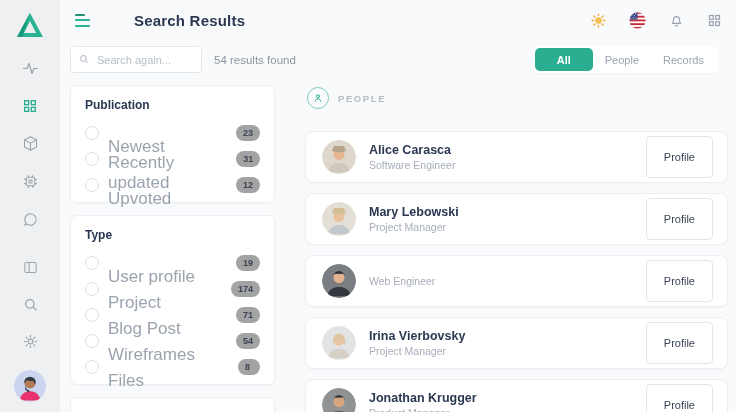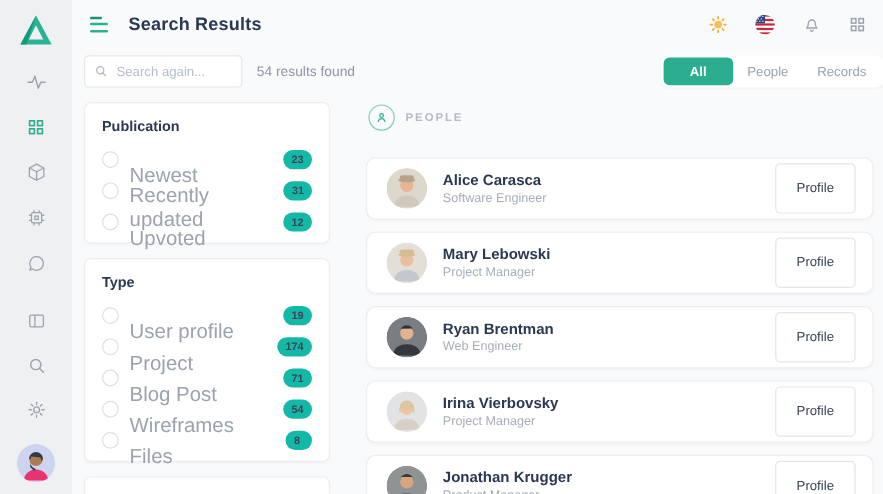--- a/index.html
+++ b/index.html
@@ -18,25 +18,25 @@
   .s-avatar { width:32px; height:32px; border-radius:50%; overflow:hidden; cursor:pointer; }
 
   
   .main { flex:1; display:flex; flex-direction:column; background:#f9fafb; }
   .hdr { height:40px; display:flex; align-items:center; padding:0 14px 0 12px; }
   .menu-btn { display:flex; flex-direction:column; gap:3.5px; cursor:pointer; margin-right:14px; padding:3px; }
   .menu-btn i { display:block; height:2px; border-radius:2px; background:#2bb293; }
   .menu-btn i:nth-child(1){ width:10px; background:#1f8f76; }
   .menu-btn i:nth-child(2){ width:15px; }
   .menu-btn i:nth-child(3){ width:15px; }
-  .title { font-size:15px; font-weight:bold; color:#2b3852; letter-spacing:.2px; }
+  .title { font-size:15px; font-weight:bold; color:#2b3852; letter-spacing:.2px;margin-left:27px; }
   .hactions { margin-left:auto; display:flex; align-items:center; gap:22px; }
   .hicon { display:flex; cursor:pointer; color:#9aa3ad; }
 
-  .toolbar { display:flex; align-items:center; padding:6px 0 0 10px; }
+  .toolbar { display:flex; align-items:center; padding:6px 18px 0 10px; }
   .searchbox { position:relative; width:132px; }
   .searchbox input { width:132px; height:27px; border:1px solid #e4e7ea; border-radius:4px;
     background:#fff; padding:0 8px 0 26px; font-size:11px; color:#5b6675; outline:none;
     font-family:inherit; }
   .searchbox input::placeholder { color:#b6bdc6; }
   .searchbox .mag { position:absolute; left:8px; top:7px; color:#aeb5be; }
   .results-found { font-size:11.5px; color:#8d96a2; margin-left:12px;text-align:right; }
   .tabs { margin-left:auto; background:#fff; border-radius:6px; padding:2px;
     display:flex; box-shadow:0 1px 2px rgba(40,50,70,.04); }
   .tab { min-width:58px; height:23px; border:none; background:transparent; border-radius:5px;
@@ -47,21 +47,21 @@
 
   
   .filters { width:205px; display:flex; flex-direction:column; gap:12px; }
   .fcard { background:#fff; border:1px solid #eceef1; border-radius:6px;
     padding:12px 14px 4px; box-shadow:0 1px 2px rgba(40,50,70,.03); }
   .fcard h3 { font-size:12px; font-weight:bold; color:#2b3852; margin-bottom:8px; }
   .frow { height:26px; display:flex; align-items:center; cursor:pointer; }
   .radio { width:14px; height:14px; border:1.5px solid #dcdfe4; border-radius:50%;
     background:#fff; margin-right:9px; flex-shrink:0; }
   .flabel { font-size:17px; color:#9aa3ae;margin-top:28px; }
-  .fcount { margin-left:auto; background:#14b8a6; color:#3a4556; font-size:9px;
+  .fcount { margin-left:auto; background:#a3a3a3; color:#3a4556; font-size:9px;
     font-weight:bold; border-radius:9px; padding:3px 7px; min-width:22px; text-align:left; }
 
   
   .results { flex:1; display:flex; flex-direction:column; }
   .sec-hdr { display:flex; align-items:center; gap:9px; padding:2px 0 10px 2px; }
   .sec-badge { width:22px; height:22px; border:1px solid #7fcdb8; border-radius:50%;
     display:flex; align-items:center; justify-content:center; color:#2bae8f; }
   .sec-label { font-size:9.5px; font-weight:bold; letter-spacing:1.6px; color:#b4bbc5; }
   .divider { height:1px; background:#e9ebee; margin-bottom:12px; }
   .pcard { background:#fff; border:1px solid #eceef1; border-radius:8px; height:52px;
@@ -342,21 +342,20 @@
         <div class="pcard">
           <span class="p-avatar">
             <svg width="34" height="34" viewBox="0 0 40 40">
                 <circle cx="20" cy="20" r="20" fill="#7a7d81"></circle>
                 <path d="M6 38c1.5-8 7-11 14-11s12.5 3 14 11z" fill="#33383e"></path>
                 <circle cx="20" cy="16" r="6.5" fill="#e2b38e"></circle>
                 <path d="M13.2 15a6.8 6.8 0 0 1 13.6 0l-1.2-3.5-11.2-.2z" fill="#2f3337"></path>
               </svg>
           </span>
           <span class="p-meta">
-            <span class="p-name">Ryan Brentman</span>
             <span class="p-role">Web Engineer</span>
           </span>
           <button class="profile-btn">Profile</button>
         </div>
 
         <div class="pcard">
           <span class="p-avatar">
             <svg width="34" height="34" viewBox="0 0 40 40">
                 <circle cx="20" cy="20" r="20" fill="#e2e3e5"></circle>
                 <path d="M7 38c1.5-8 6.5-11 13-11s11.5 3 13 11z" fill="#d6d0c6"></path>

